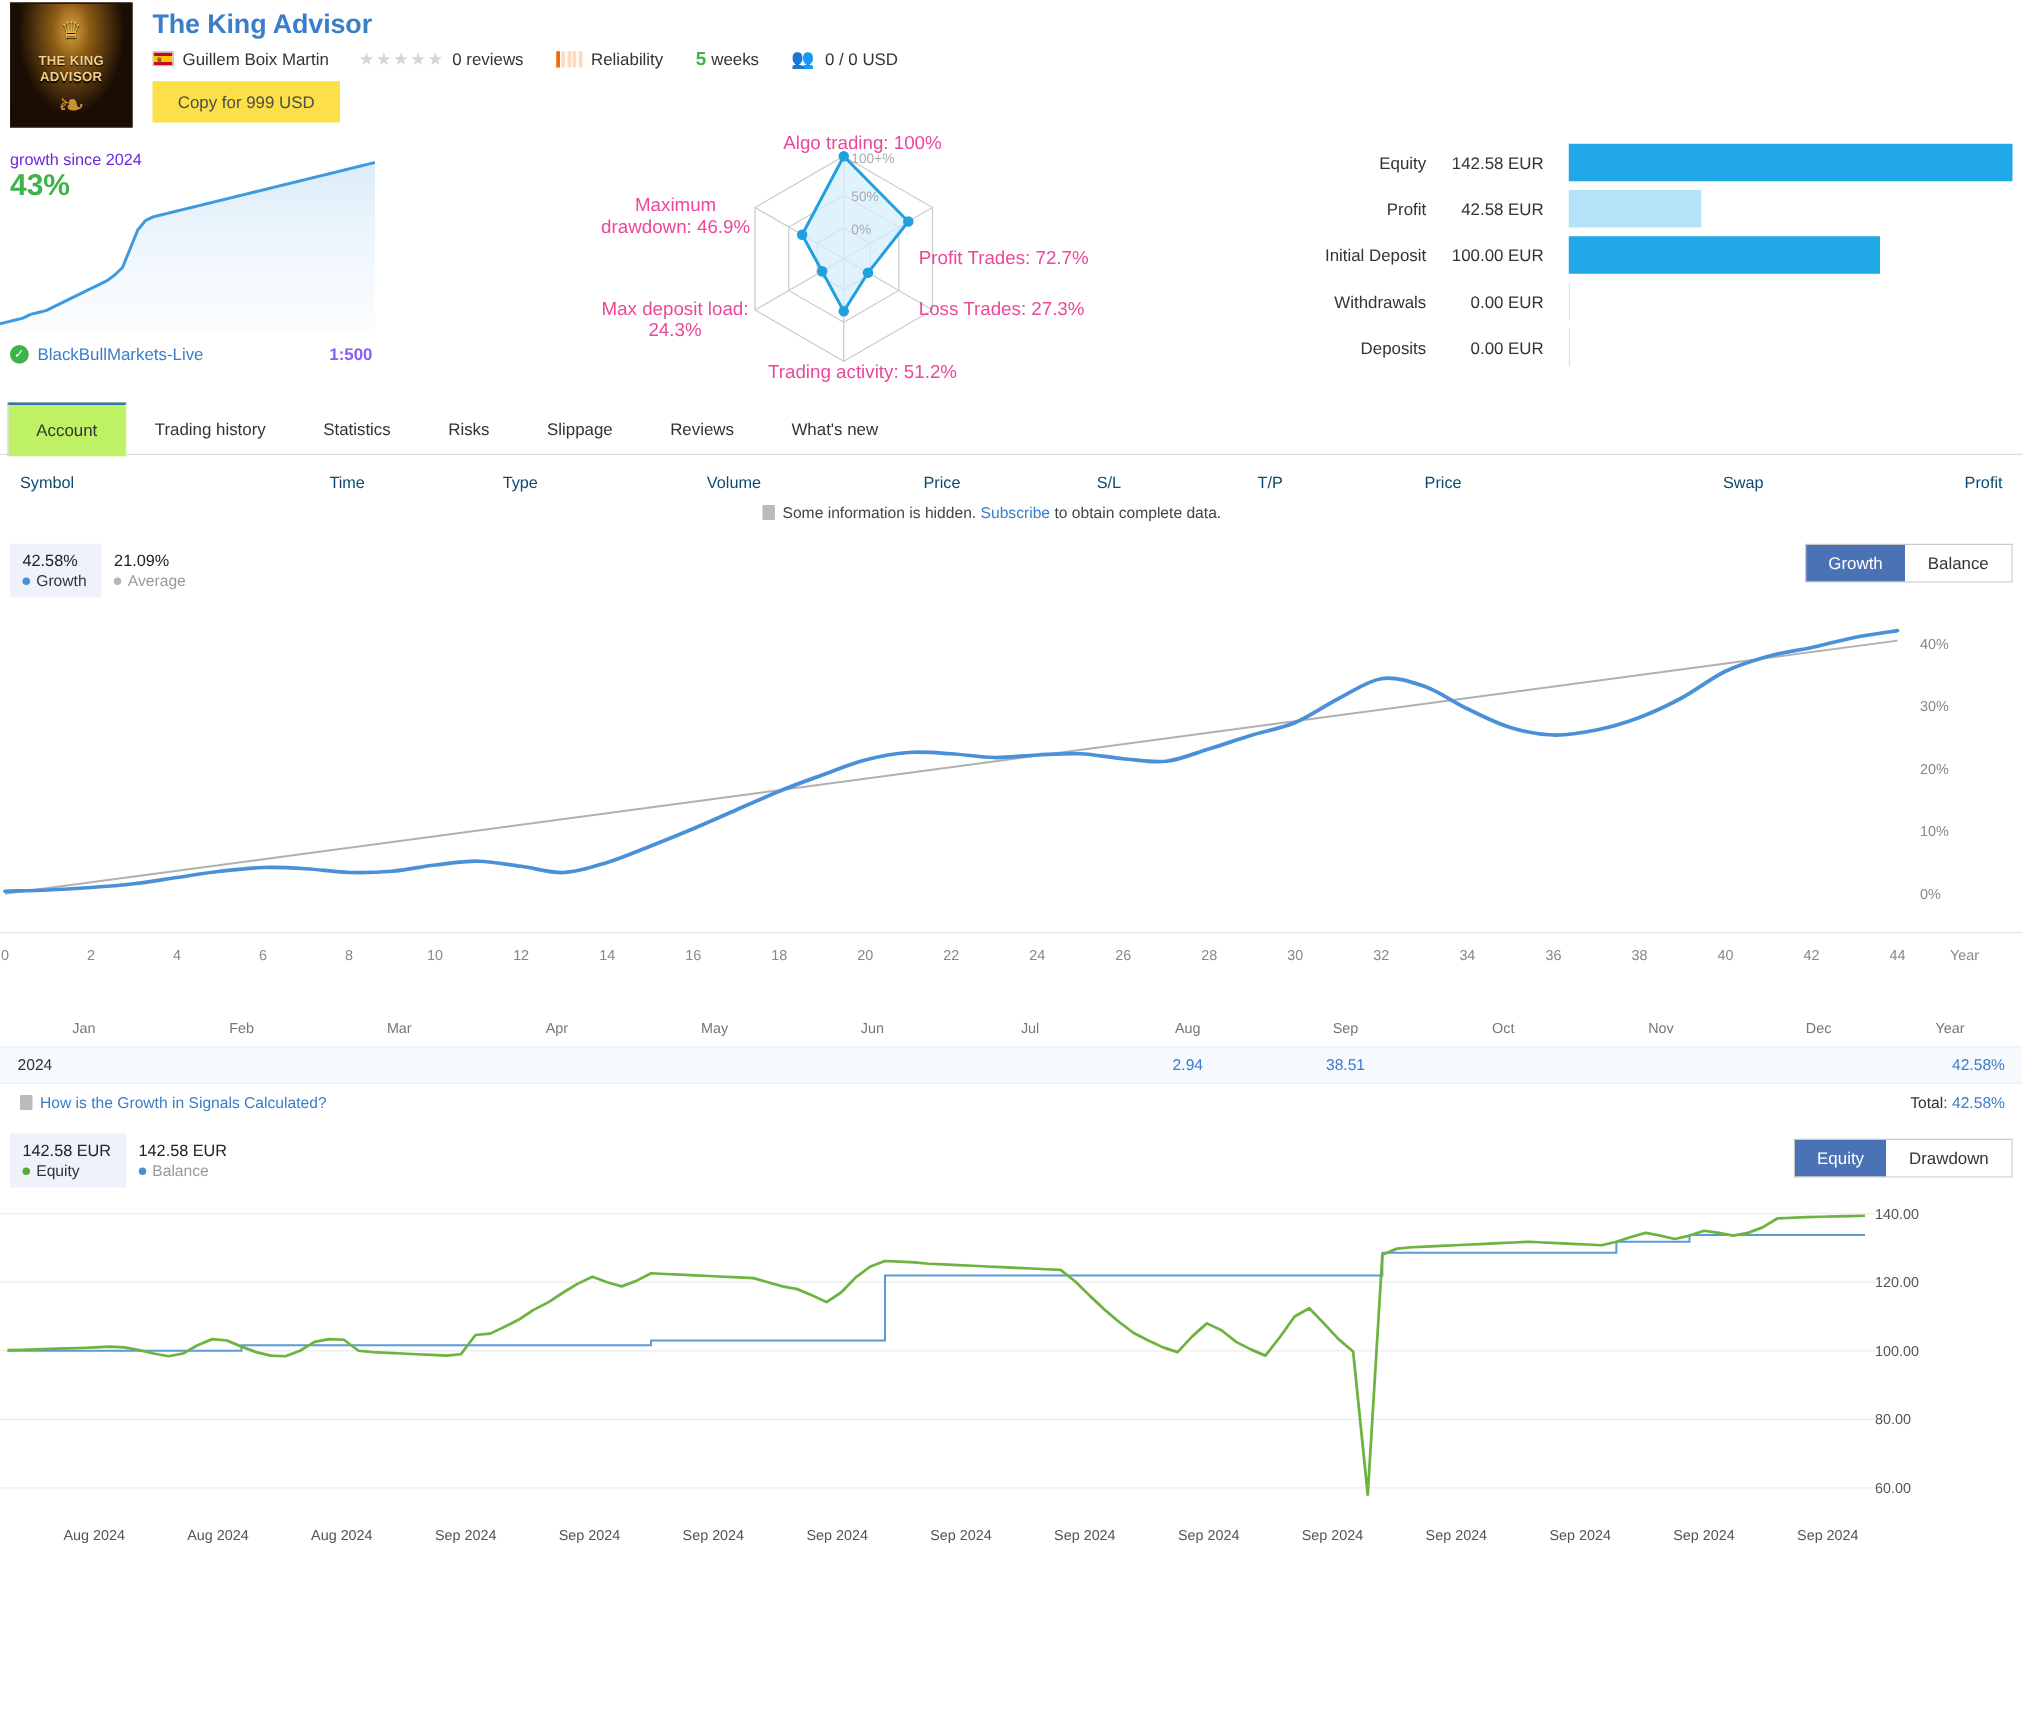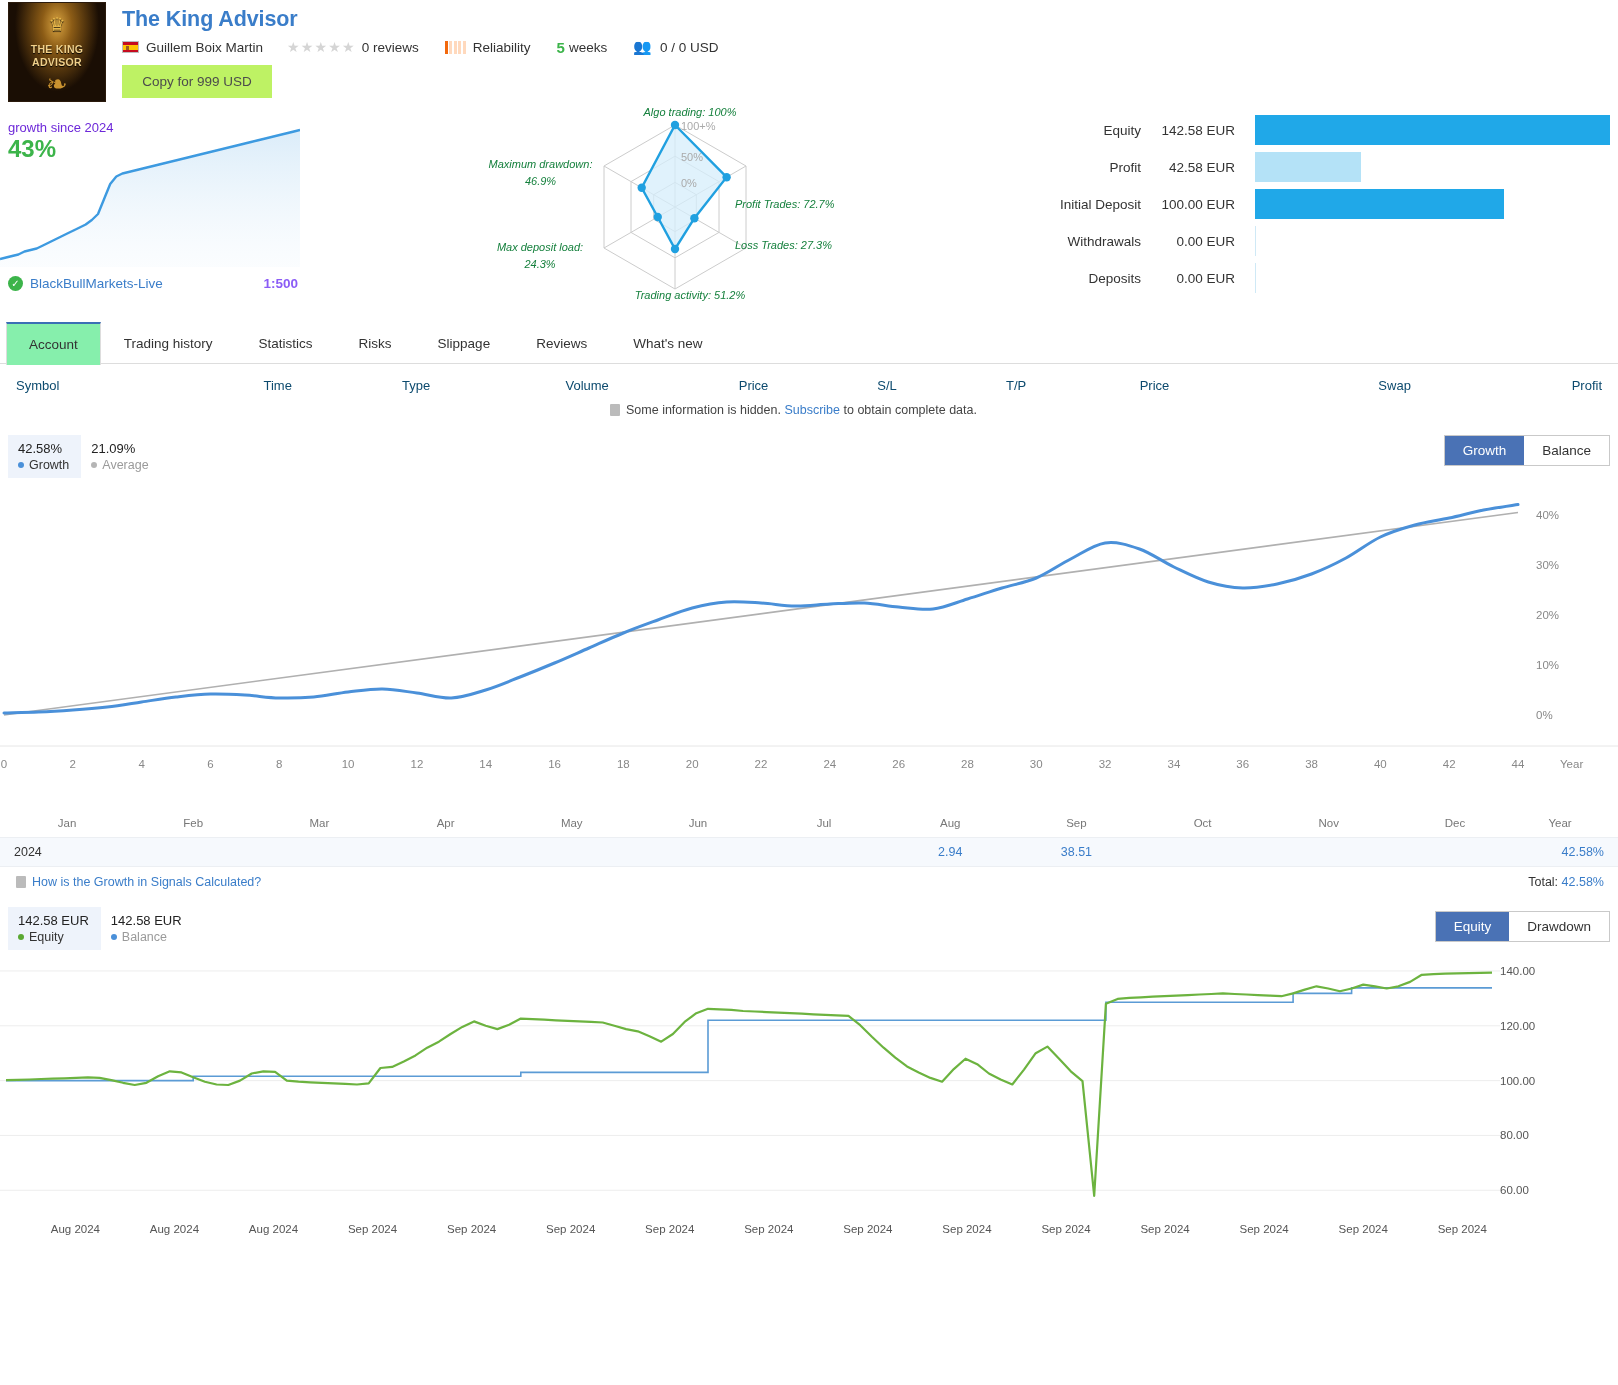--- a/index.html
+++ b/index.html
@@ -63,21 +63,21 @@
   .rel-bars { display: inline-flex; gap: 1.5px; margin-right: 7px; align-items: flex-end; }
   .rel-bars i { display: block; width: 3px; height: 13px; background: #ffd9bd; }
   .rel-bars i:first-child { background: #f2680c; }
   .rel-label { margin-right: 26px; }
   .weeks-num { color: #3cb44a; font-weight: bold; font-size: 15px; margin-right: 4px; }
   .weeks-label { margin-right: 26px; }
   .subs-icon { margin-right: 8px; color: #c3c3c3; font-size: 15px; }
 
   .copy-btn {
     position: absolute; left: 122px; top: 65px;
-    width: 150px; height: 33px; background: #bef264;
+    width: 150px; height: 33px; background: #fde047;
     border: none; color: #4c4c4c; font-size: 13.5px;
     font-family: "Liberation Sans", sans-serif; cursor: pointer;
   }
 
   
   .mid { position: relative; height: 218px; }
 
   
   .spark-label { position: absolute; left: 8px; top: 16px; font-size: 13px; color: #6d28d9; }
   .spark-pct { position: absolute; left: 8px; top: 31px; font-size: 24px; font-weight: bold; color: #3cb44a; }
@@ -85,42 +85,42 @@
   .broker-row { position: absolute; left: 8px; top: 172px; display: flex; align-items: center; width: 290px; }
   .check {
     width: 15px; height: 15px; border-radius: 50%; background: #3cb44a;
     color: #fff; font-size: 10px; text-align: center; line-height: 15px; margin-right: 7px;
   }
   .broker-name { color: #3a7dc9; font-size: 13.5px; flex: 1; }
   .leverage { font-size: 13.5px; font-weight: bold; color: #8b5cf6; }
 
   
   .radar-wrap { position: absolute; left: 470px; top: 0px; width: 420px; height: 210px; }
-  .radar-lab { position: absolute; font-size: 11px; color: #15803d; white-space: nowrap; font-style: italic; }
+  .radar-lab { position: absolute; font-size: 15px; color: #ec4899; white-space: nowrap; }
 
   
   .balbars { position: absolute; left: 1000px; top: 8px; width: 610px; }
   .balrow { display: flex; align-items: center; height: 37px; }
   .balname { width: 155px; text-align: right; font-size: 13.5px; color: #333; padding-right: 14px; }
   .balval  { width: 100px; text-align: right; font-size: 13.5px; color: #333; padding-right: 20px; }
   .balbarbox { flex: 1; height: 37px; position: relative; }
   .balbar { position: absolute; left: 0; top: 3px; height: 30px; background: #20a8e8; }
   .balbar.light { background: #b4e2f7; }
   .balbar.zero { width: 1px; background: #cfe9f6; }
 
   
   .tabs-wrap { position: relative; height: 42px; border-bottom: 1px solid #ddd; }
   .tabs { display: flex; align-items: stretch; height: 42px; padding-left: 6px; }
   .tab {
     padding: 0 22px; display: flex; align-items: center;
     font-size: 13.5px; color: #333; cursor: pointer; position: relative;
     border: 1px solid transparent; border-bottom: none; top: 0;
   }
   .tab.active {
-    background: #86efac; border-color: #ddd;
+    background: #bef264; border-color: #ddd;
     border-top: 2px solid #3a6fb5;
     margin-bottom: -1px;
   }
 
   
   .tbl { width: 100%; position: relative; }
   .tbl-head { display: flex; padding: 14px 16px 6px 16px; font-size: 13px; color: #0c4a6e; }
   .tbl-head span { display: block; }
   .hidden-note { padding: 4px 0 10px 610px; font-size: 12.5px; color: #444; }
   .hidden-note .ico {

